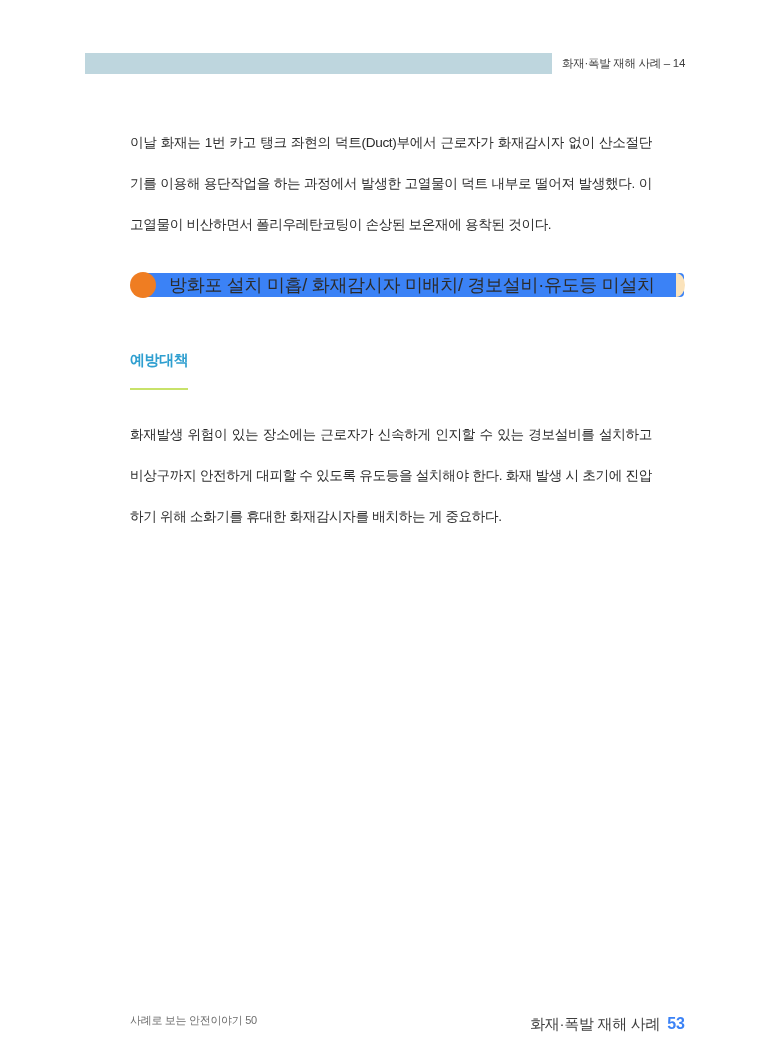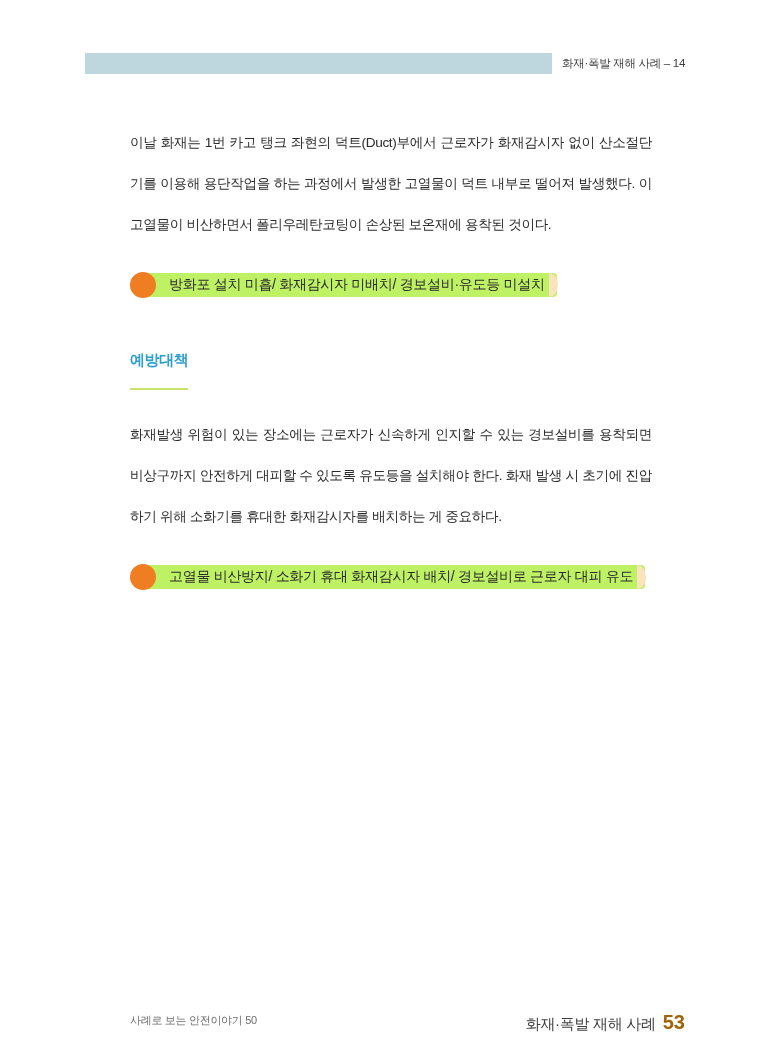--- a/index.html
+++ b/index.html
@@ -81,28 +81,28 @@
     background: #ef7d22;
     flex: 0 0 auto;
     position: relative;
     z-index: 2;
     margin-left: 0px;
   }
   .callout .bar {
     position: relative;
     margin-left: -13px;
     height: 24px;
-    background: #bef264;
+    background: #3b82f6;
     display: flex;
     align-items: center;
     padding-left: 26px;
-    padding-right: 12px;
+    padding-right: 29px;
     border-top-right-radius: 4px;
     border-bottom-right-radius: 4px;
-    font-size: 14px;
+    font-size: 18px;
     color: #2b2b2b;
     letter-spacing: -0.3px;
     white-space: nowrap;
     z-index: 1;
   }
   .callout .bar::after {
     content: "";
     position: absolute;
     right: -1px;
     top: 0;
@@ -144,23 +144,23 @@
     display: flex;
     align-items: baseline;
     gap: 7px;
   }
   .footer-right .label {
     font-size: 15px;
     color: #3d3d3d;
     letter-spacing: -0.3px;
   }
   .footer-right .pagenum {
-    font-size: 20px;
+    font-size: 16px;
     font-weight: bold;
-    color: #a16207;
+    color: #3b82f6;
   }
 </style>
 </head>
 <body>
 
 <div class="page">
 
   <div class="header">
     <div class="header-bar"></div>
     <div class="header-title">화재·폭발 재해 사례 – 14</div>
@@ -172,26 +172,22 @@
 
     <div class="callout">
       <div class="dot"></div>
       <div class="bar">방화포 설치 미흡/ 화재감시자 미배치/ 경보설비·유도등 미설치</div>
     </div>
 
     <div class="heading-wrap">
       <span class="section-heading">예방대책</span>
     </div>
 
-    <p class="para">화재발생 위험이 있는 장소에는 근로자가 신속하게 인지할 수 있는 경보설비를 용착되면 비상구까지 안전하게 대피할 수 있도록 유도등을 설치해야 한다. 화재 발생 시 초기에 진압하기 위해 소화기를 휴대한 화재감시자를 배치하는 게 중요하다.</p>
+    <p class="para">화재발생 위험이 있는 장소에는 근로자가 신속하게 인지할 수 있는 경보설비를 설치하고 비상구까지 안전하게 대피할 수 있도록 유도등을 설치해야 한다. 화재 발생 시 초기에 진압하기 위해 소화기를 휴대한 화재감시자를 배치하는 게 중요하다.</p>
 
-    <div class="callout">
-      <div class="dot"></div>
-      <div class="bar">고열물 비산방지/ 소화기 휴대 화재감시자 배치/ 경보설비로 근로자 대피 유도</div>
-    </div>
 
   </div>
 
   <div class="footer-left">사례로 보는 안전이야기 50</div>
 
   <div class="footer-right">
     <span class="label">화재·폭발 재해 사례</span>
     <span class="pagenum">53</span>
   </div>
 

